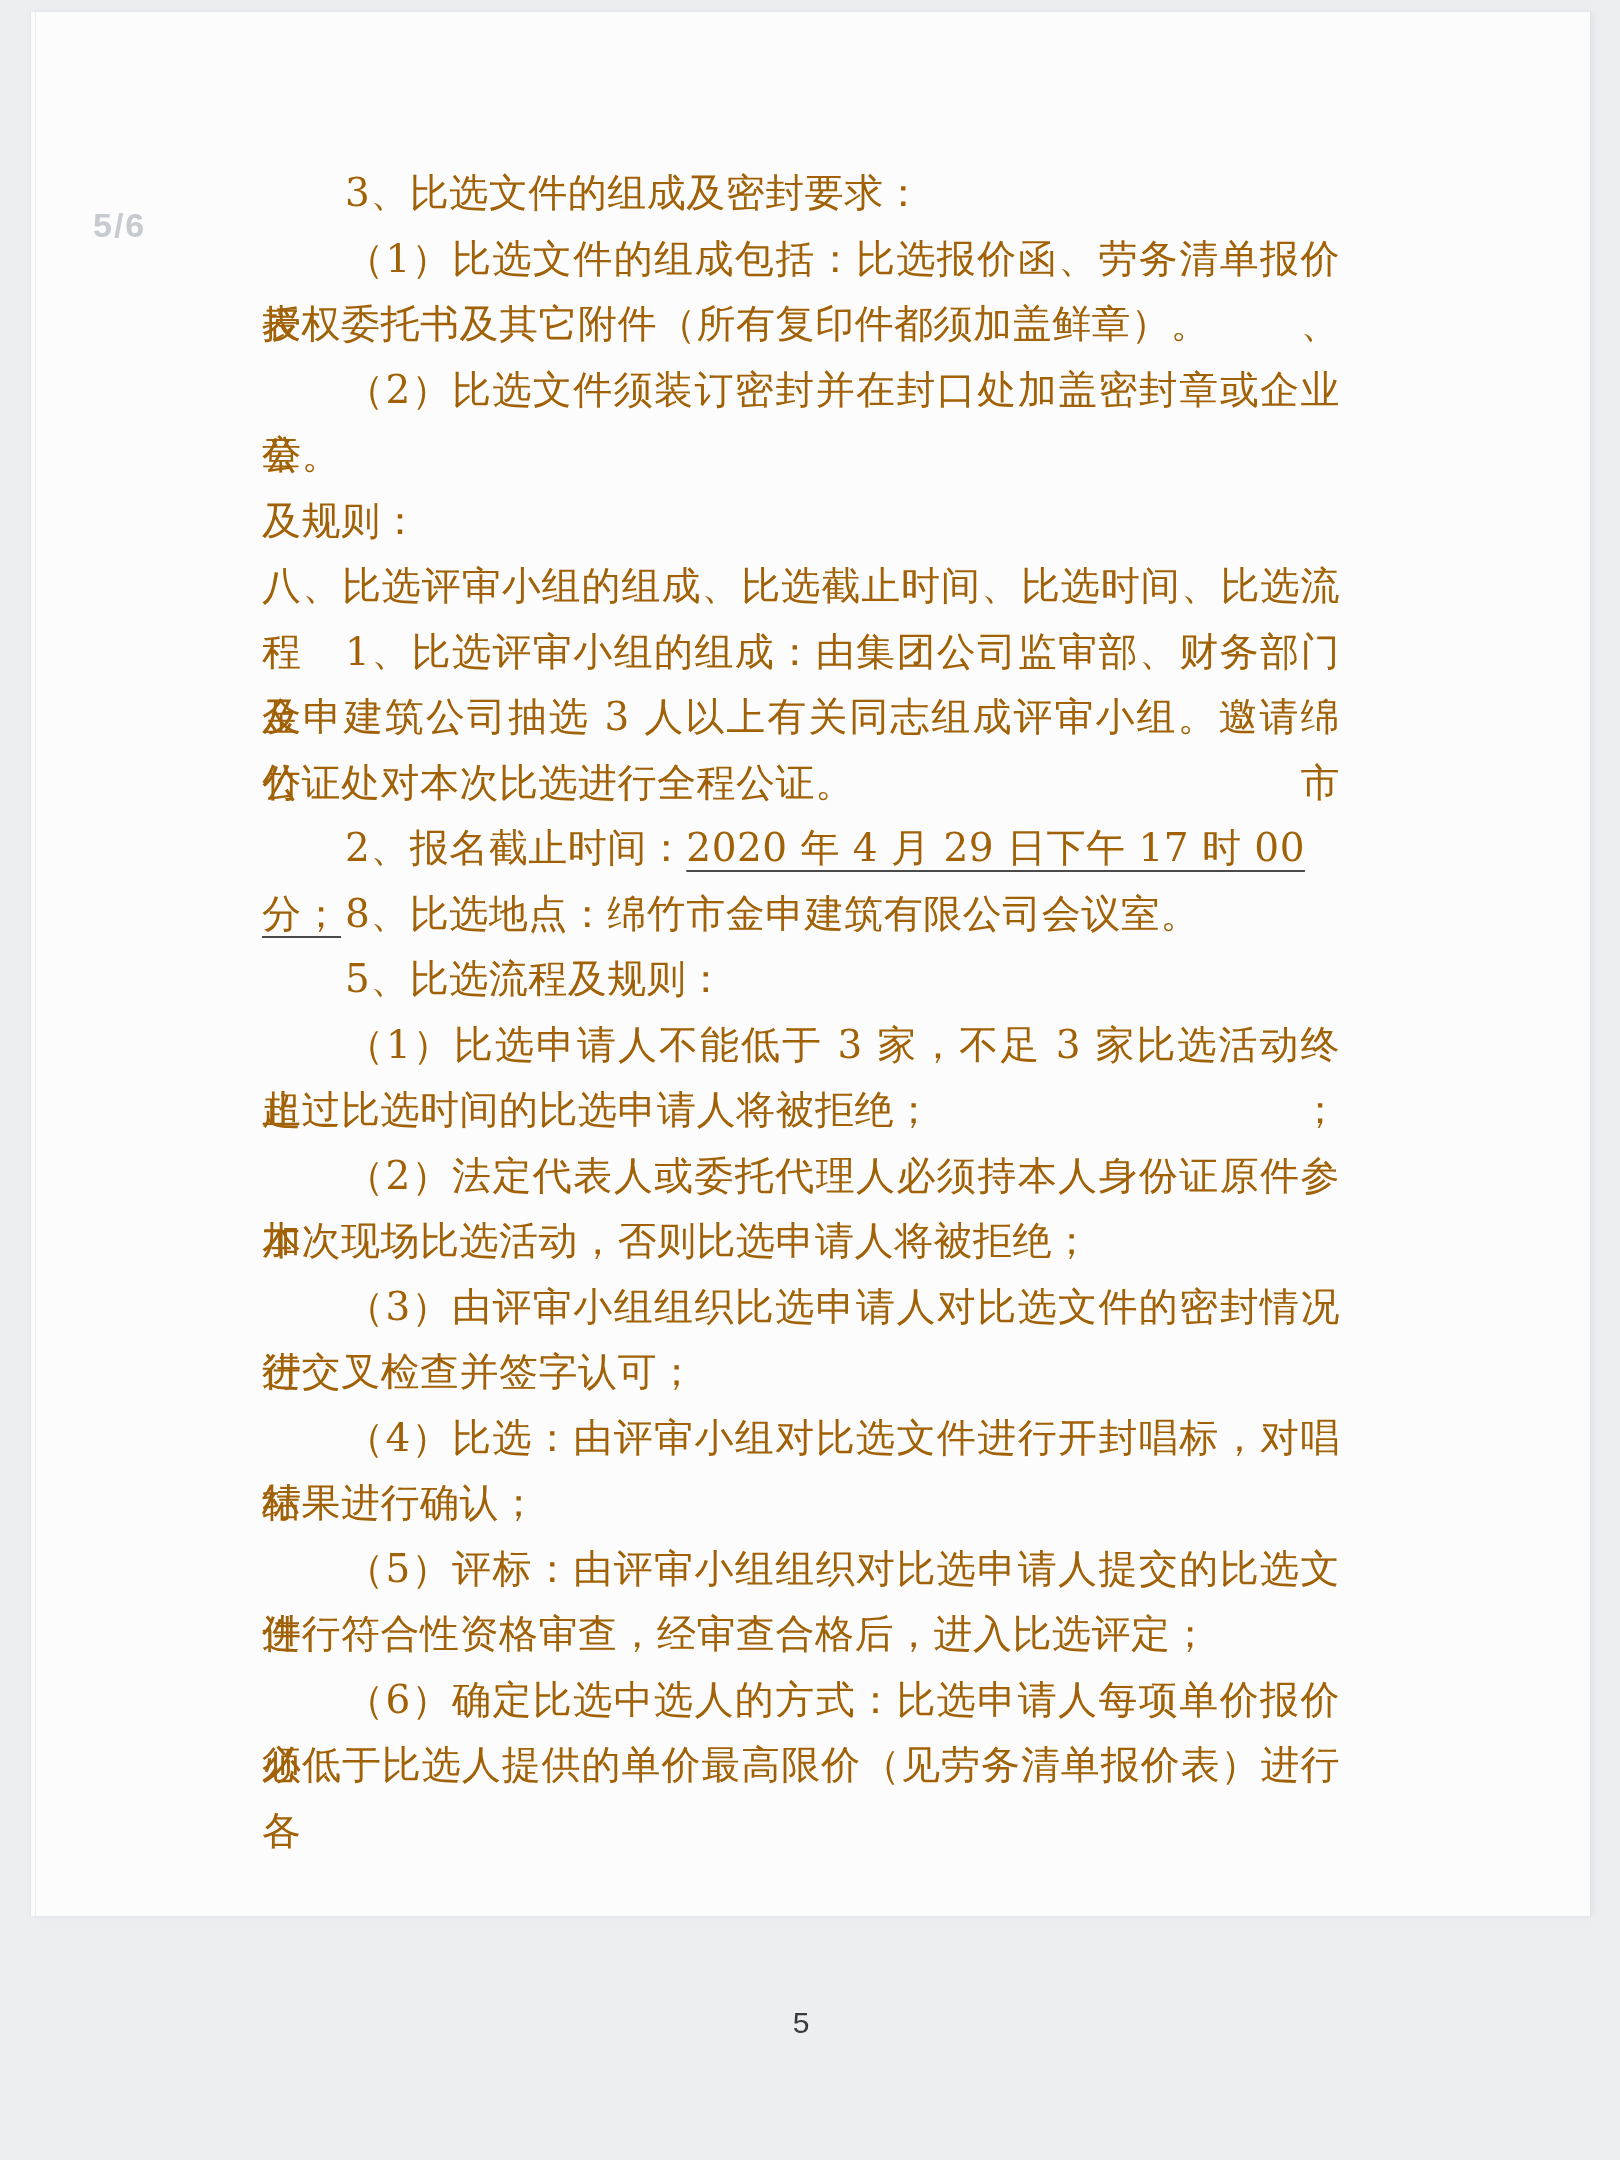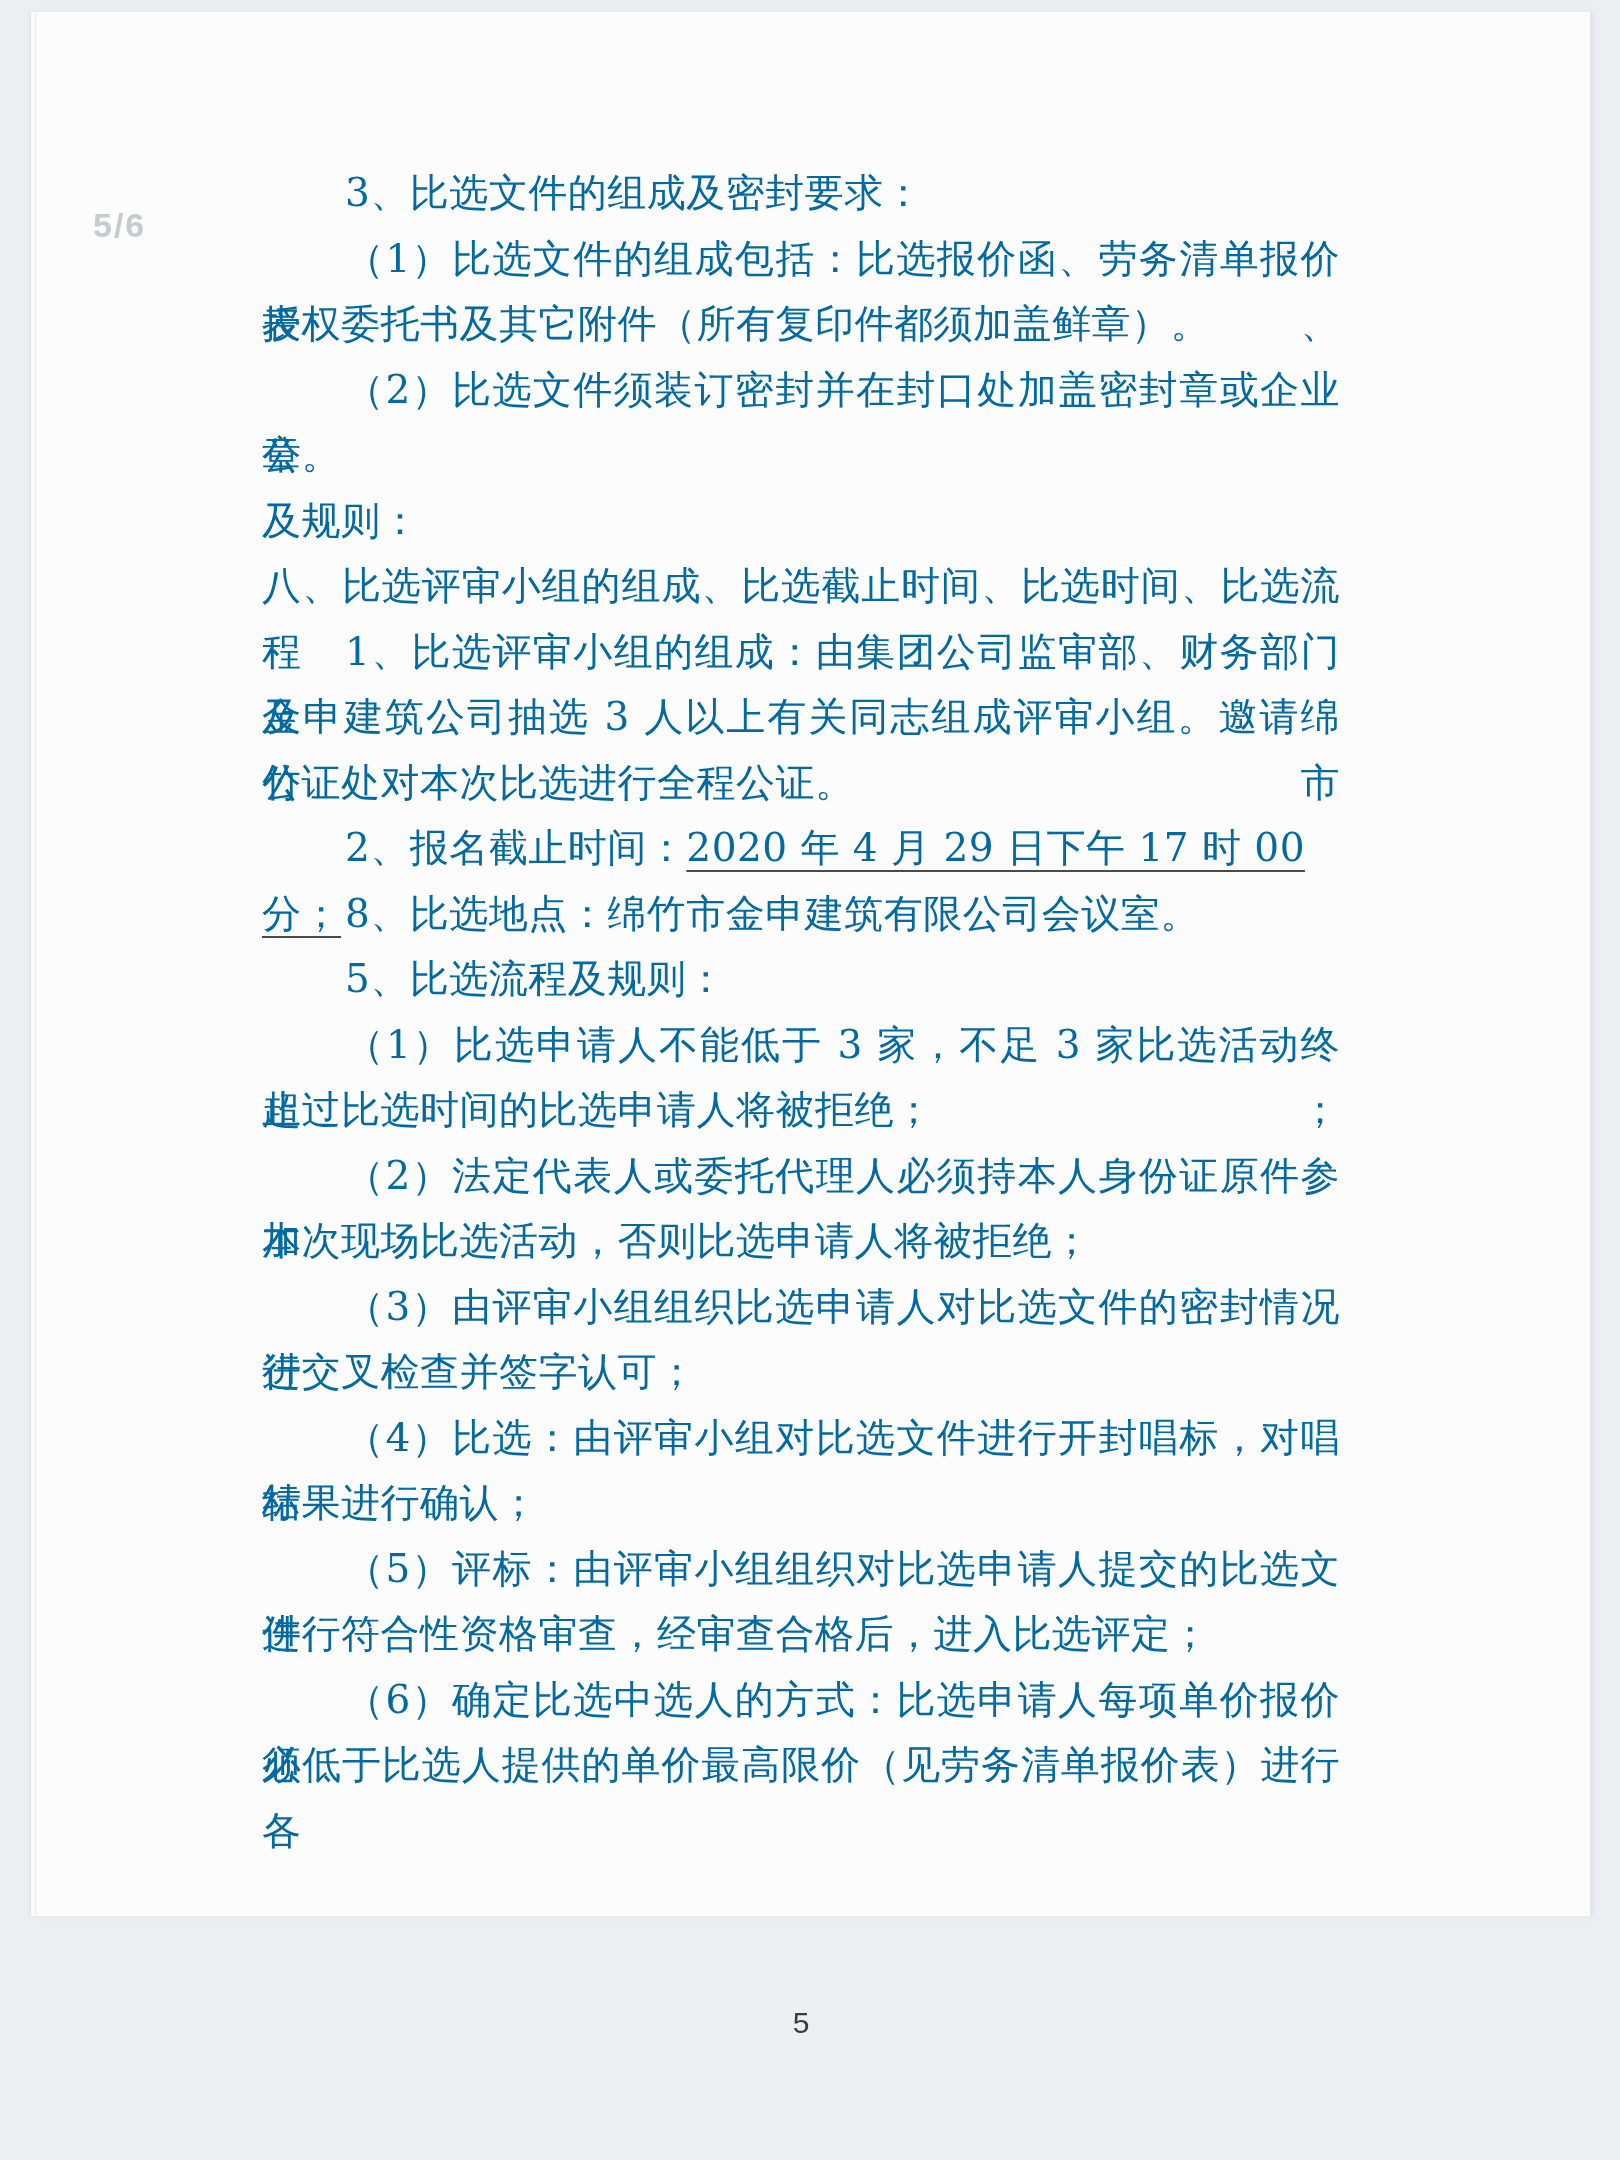--- a/index.html
+++ b/index.html
@@ -45,21 +45,21 @@
     letter-spacing: 2px;
   }
   .content {
     position: absolute;
     left: 231px;
     top: 148px;
     width: 1078px;
     font-family: "DejaVu Serif", serif;
     font-size: 39px;
     line-height: 65.5px;
-    color: #0369a1;
+    color: #a16207;
     letter-spacing: 0.5px;
   }
   .line {
     height: 65.5px;
   }
   .indent {
     text-indent: 83px;
   }
   .just {
     text-align: justify;

